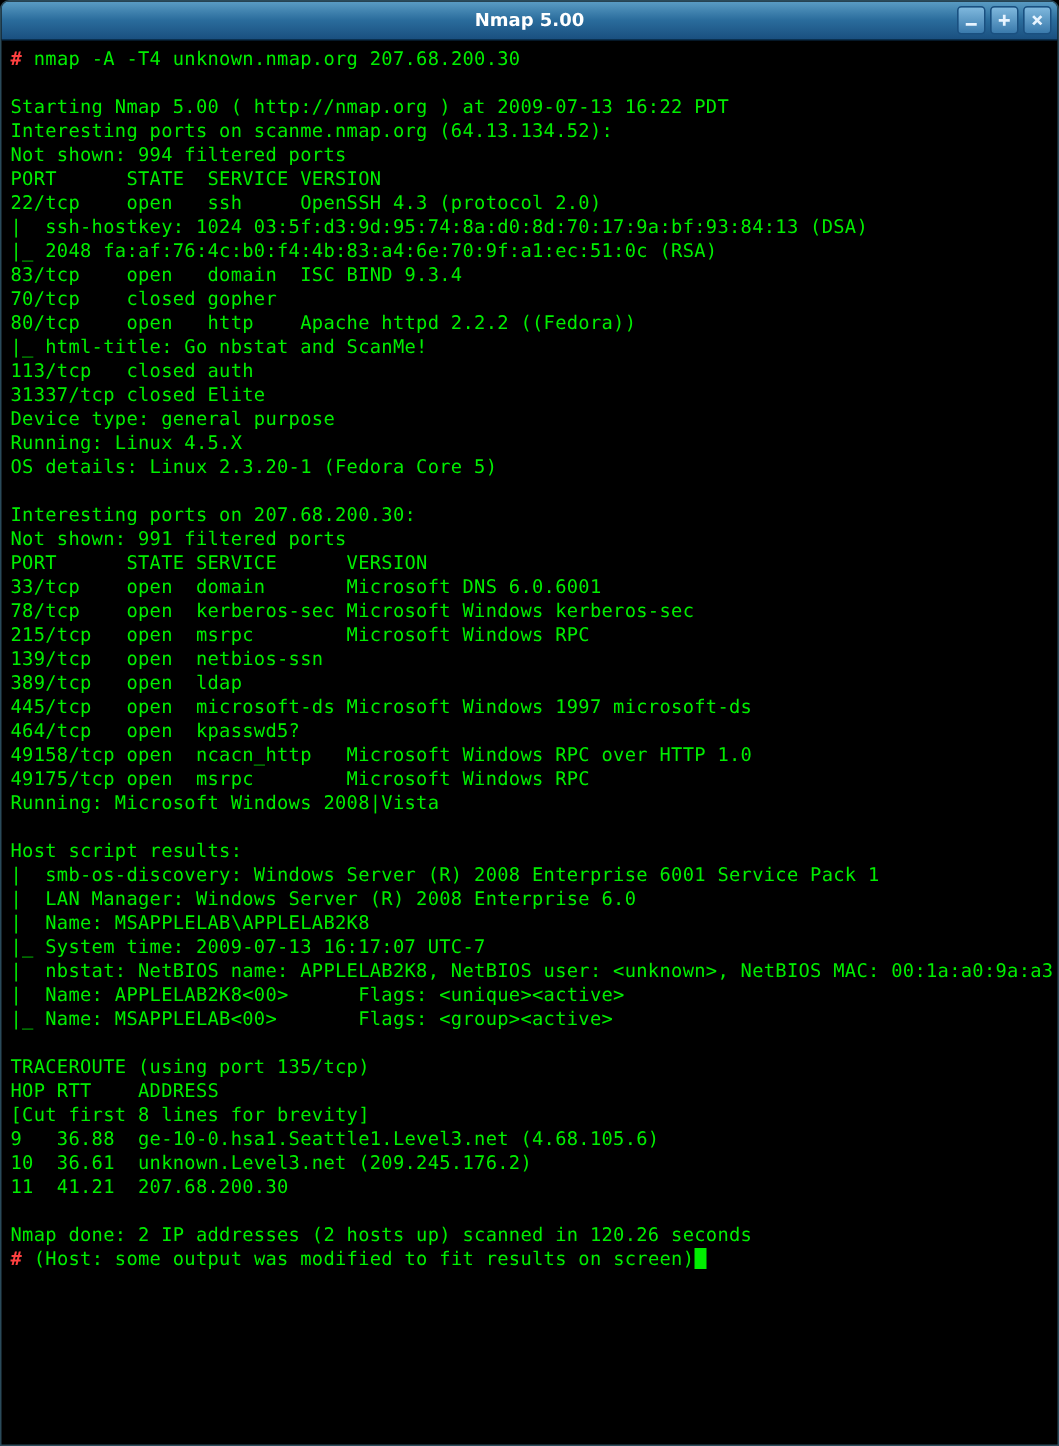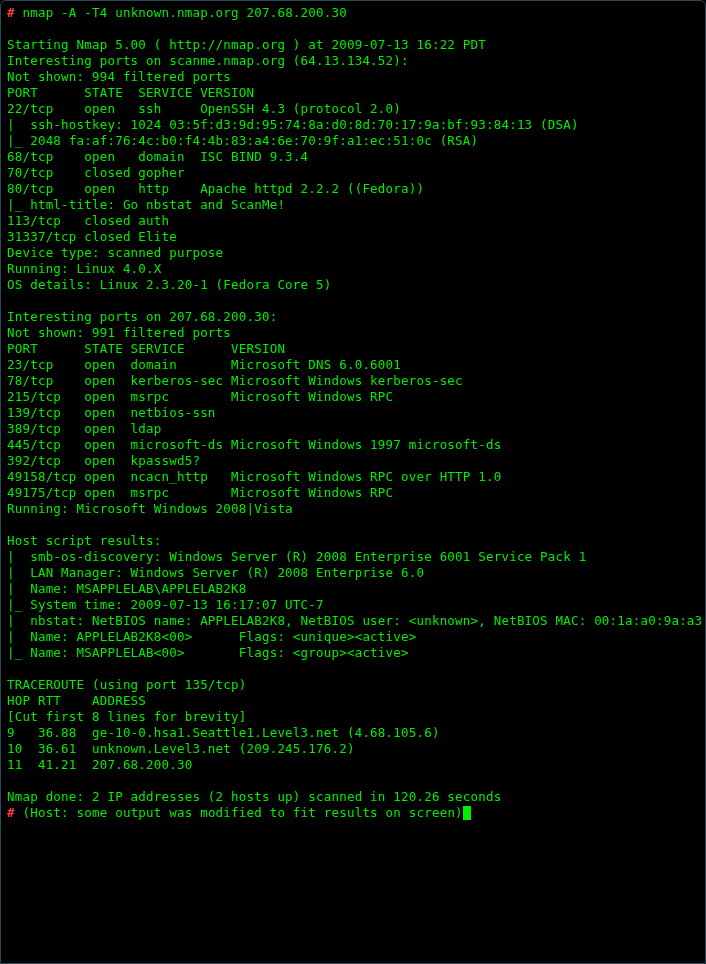--- a/index.html
+++ b/index.html
@@ -73,50 +73,72 @@
     width: 8px;
     height: 14px;
     background: #00ee00;
     vertical-align: text-bottom;
   }
 </style>
 </head>
 <body>
 
 <div class="window">
+  <div class="titlebar">
+    <span>Nmap 5.00</span>
+    <div class="titlebar-controls">
+      <div class="tb-btn">
+        <svg viewBox="0 0 12 12">
+            <line x1="2" y1="9" x2="10" y2="9"></line>
+          </svg>
+      </div>
+      <div class="tb-btn">
+        <svg viewBox="0 0 12 12">
+            <line x1="6" y1="2" x2="6" y2="10"></line>
+            <line x1="2" y1="6" x2="10" y2="6"></line>
+          </svg>
+      </div>
+      <div class="tb-btn">
+        <svg viewBox="0 0 12 12">
+            <line x1="3" y1="3" x2="9" y2="9"></line>
+            <line x1="9" y1="3" x2="3" y2="9"></line>
+          </svg>
+      </div>
+    </div>
+  </div>
 
   <div class="terminal"><span class="prompt-hash">#</span> <span>nmap -A -T4 unknown.nmap.org 207.68.200.30</span>
 
 <span>Starting Nmap 5.00 ( http://nmap.org ) at 2009-07-13 16:22 PDT</span>
 <span>Interesting ports on scanme.nmap.org (64.13.134.52):</span>
 <span>Not shown: 994 filtered ports</span>
 <span>PORT      STATE  SERVICE VERSION</span>
 <span>22/tcp    open   ssh     OpenSSH 4.3 (protocol 2.0)</span>
 <span>|  ssh-hostkey: 1024 03:5f:d3:9d:95:74:8a:d0:8d:70:17:9a:bf:93:84:13 (DSA)</span>
 <span>|_ 2048 fa:af:76:4c:b0:f4:4b:83:a4:6e:70:9f:a1:ec:51:0c (RSA)</span>
-<span>68/tcp    open   domain  ISC BIND 9.3.4</span>
+<span>83/tcp    open   domain  ISC BIND 9.3.4</span>
 <span>70/tcp    closed gopher</span>
 <span>80/tcp    open   http    Apache httpd 2.2.2 ((Fedora))</span>
 <span>|_ html-title: Go nbstat and ScanMe!</span>
 <span>113/tcp   closed auth</span>
 <span>31337/tcp closed Elite</span>
-<span>Device type: scanned purpose</span>
-<span>Running: Linux 4.0.X</span>
+<span>Device type: general purpose</span>
+<span>Running: Linux 4.5.X</span>
 <span>OS details: Linux 2.3.20-1 (Fedora Core 5)</span>
 
 <span>Interesting ports on 207.68.200.30:</span>
 <span>Not shown: 991 filtered ports</span>
 <span>PORT      STATE SERVICE      VERSION</span>
-<span>23/tcp    open  domain       Microsoft DNS 6.0.6001</span>
+<span>33/tcp    open  domain       Microsoft DNS 6.0.6001</span>
 <span>78/tcp    open  kerberos-sec Microsoft Windows kerberos-sec</span>
 <span>215/tcp   open  msrpc        Microsoft Windows RPC</span>
 <span>139/tcp   open  netbios-ssn</span>
 <span>389/tcp   open  ldap</span>
 <span>445/tcp   open  microsoft-ds Microsoft Windows 1997 microsoft-ds</span>
-<span>392/tcp   open  kpasswd5?</span>
+<span>464/tcp   open  kpasswd5?</span>
 <span>49158/tcp open  ncacn_http   Microsoft Windows RPC over HTTP 1.0</span>
 <span>49175/tcp open  msrpc        Microsoft Windows RPC</span>
 <span>Running: Microsoft Windows 2008|Vista</span>
 
 <span>Host script results:</span>
 <span>|  smb-os-discovery: Windows Server (R) 2008 Enterprise 6001 Service Pack 1</span>
 <span>|  LAN Manager: Windows Server (R) 2008 Enterprise 6.0</span>
 <span>|  Name: MSAPPLELAB\APPLELAB2K8</span>
 <span>|_ System time: 2009-07-13 16:17:07 UTC-7</span>
 <span>|  nbstat: NetBIOS name: APPLELAB2K8, NetBIOS user: &lt;unknown&gt;, NetBIOS MAC: 00:1a:a0:9a:a3:96</span>

